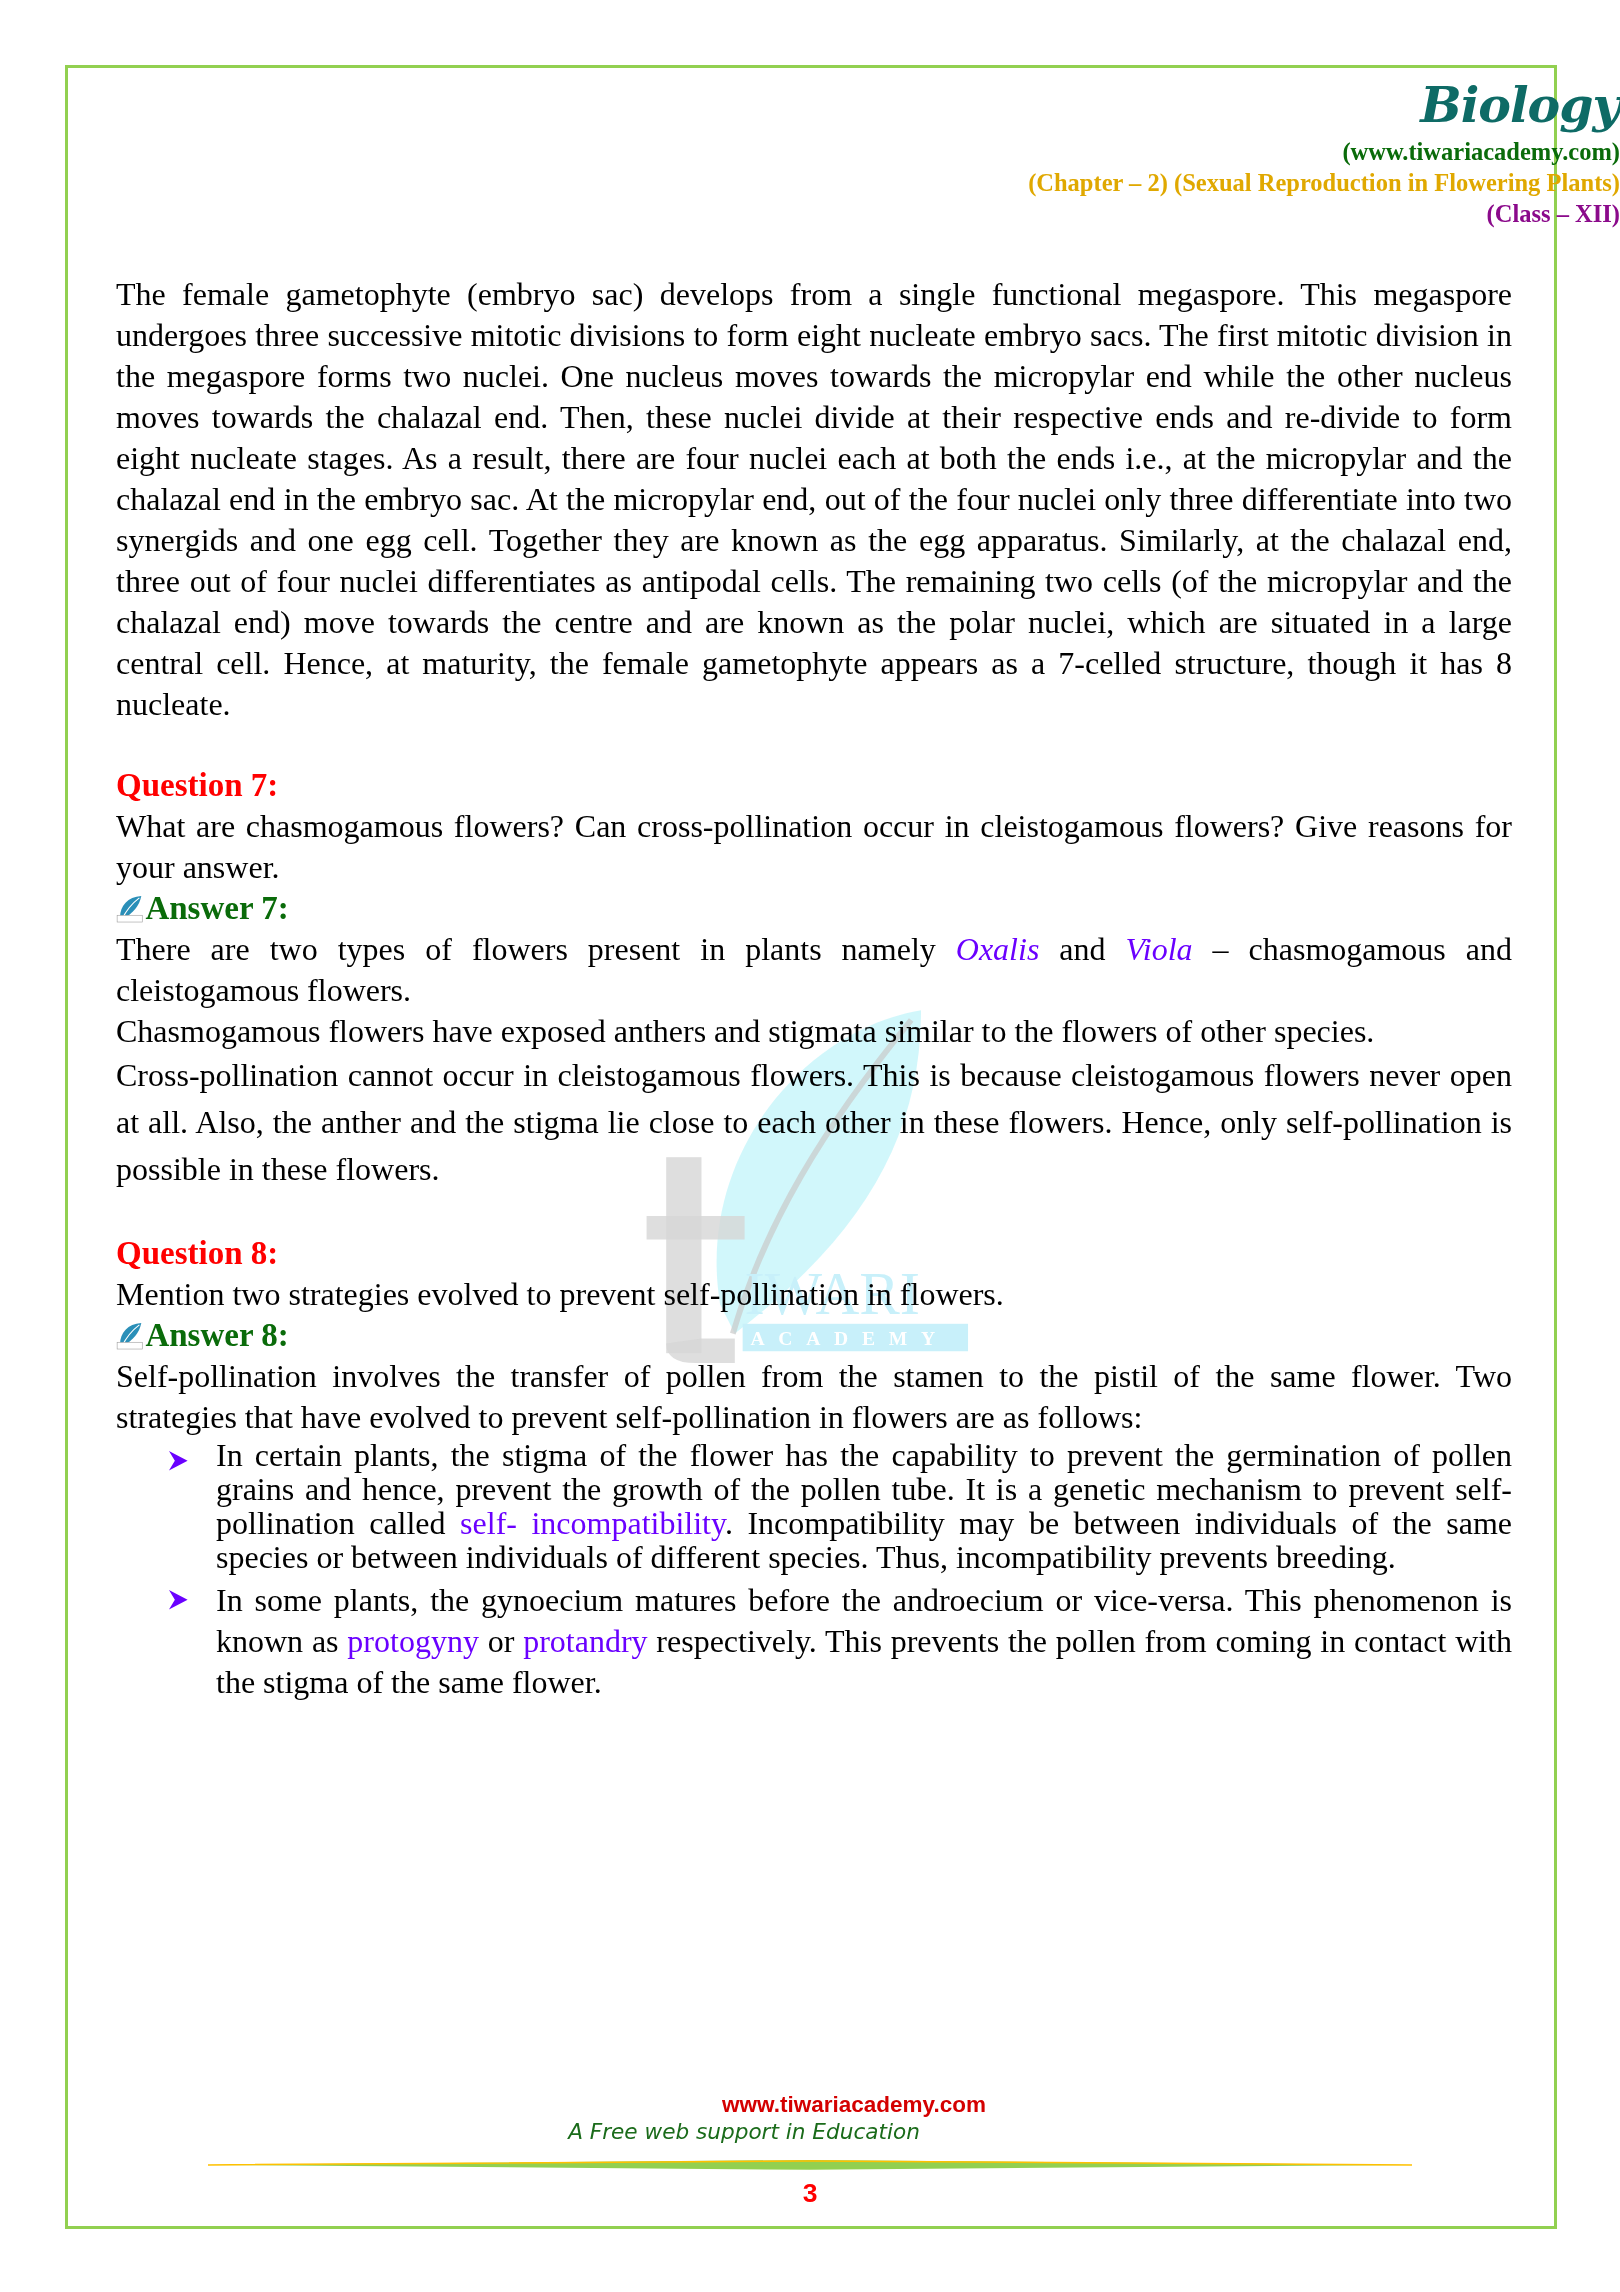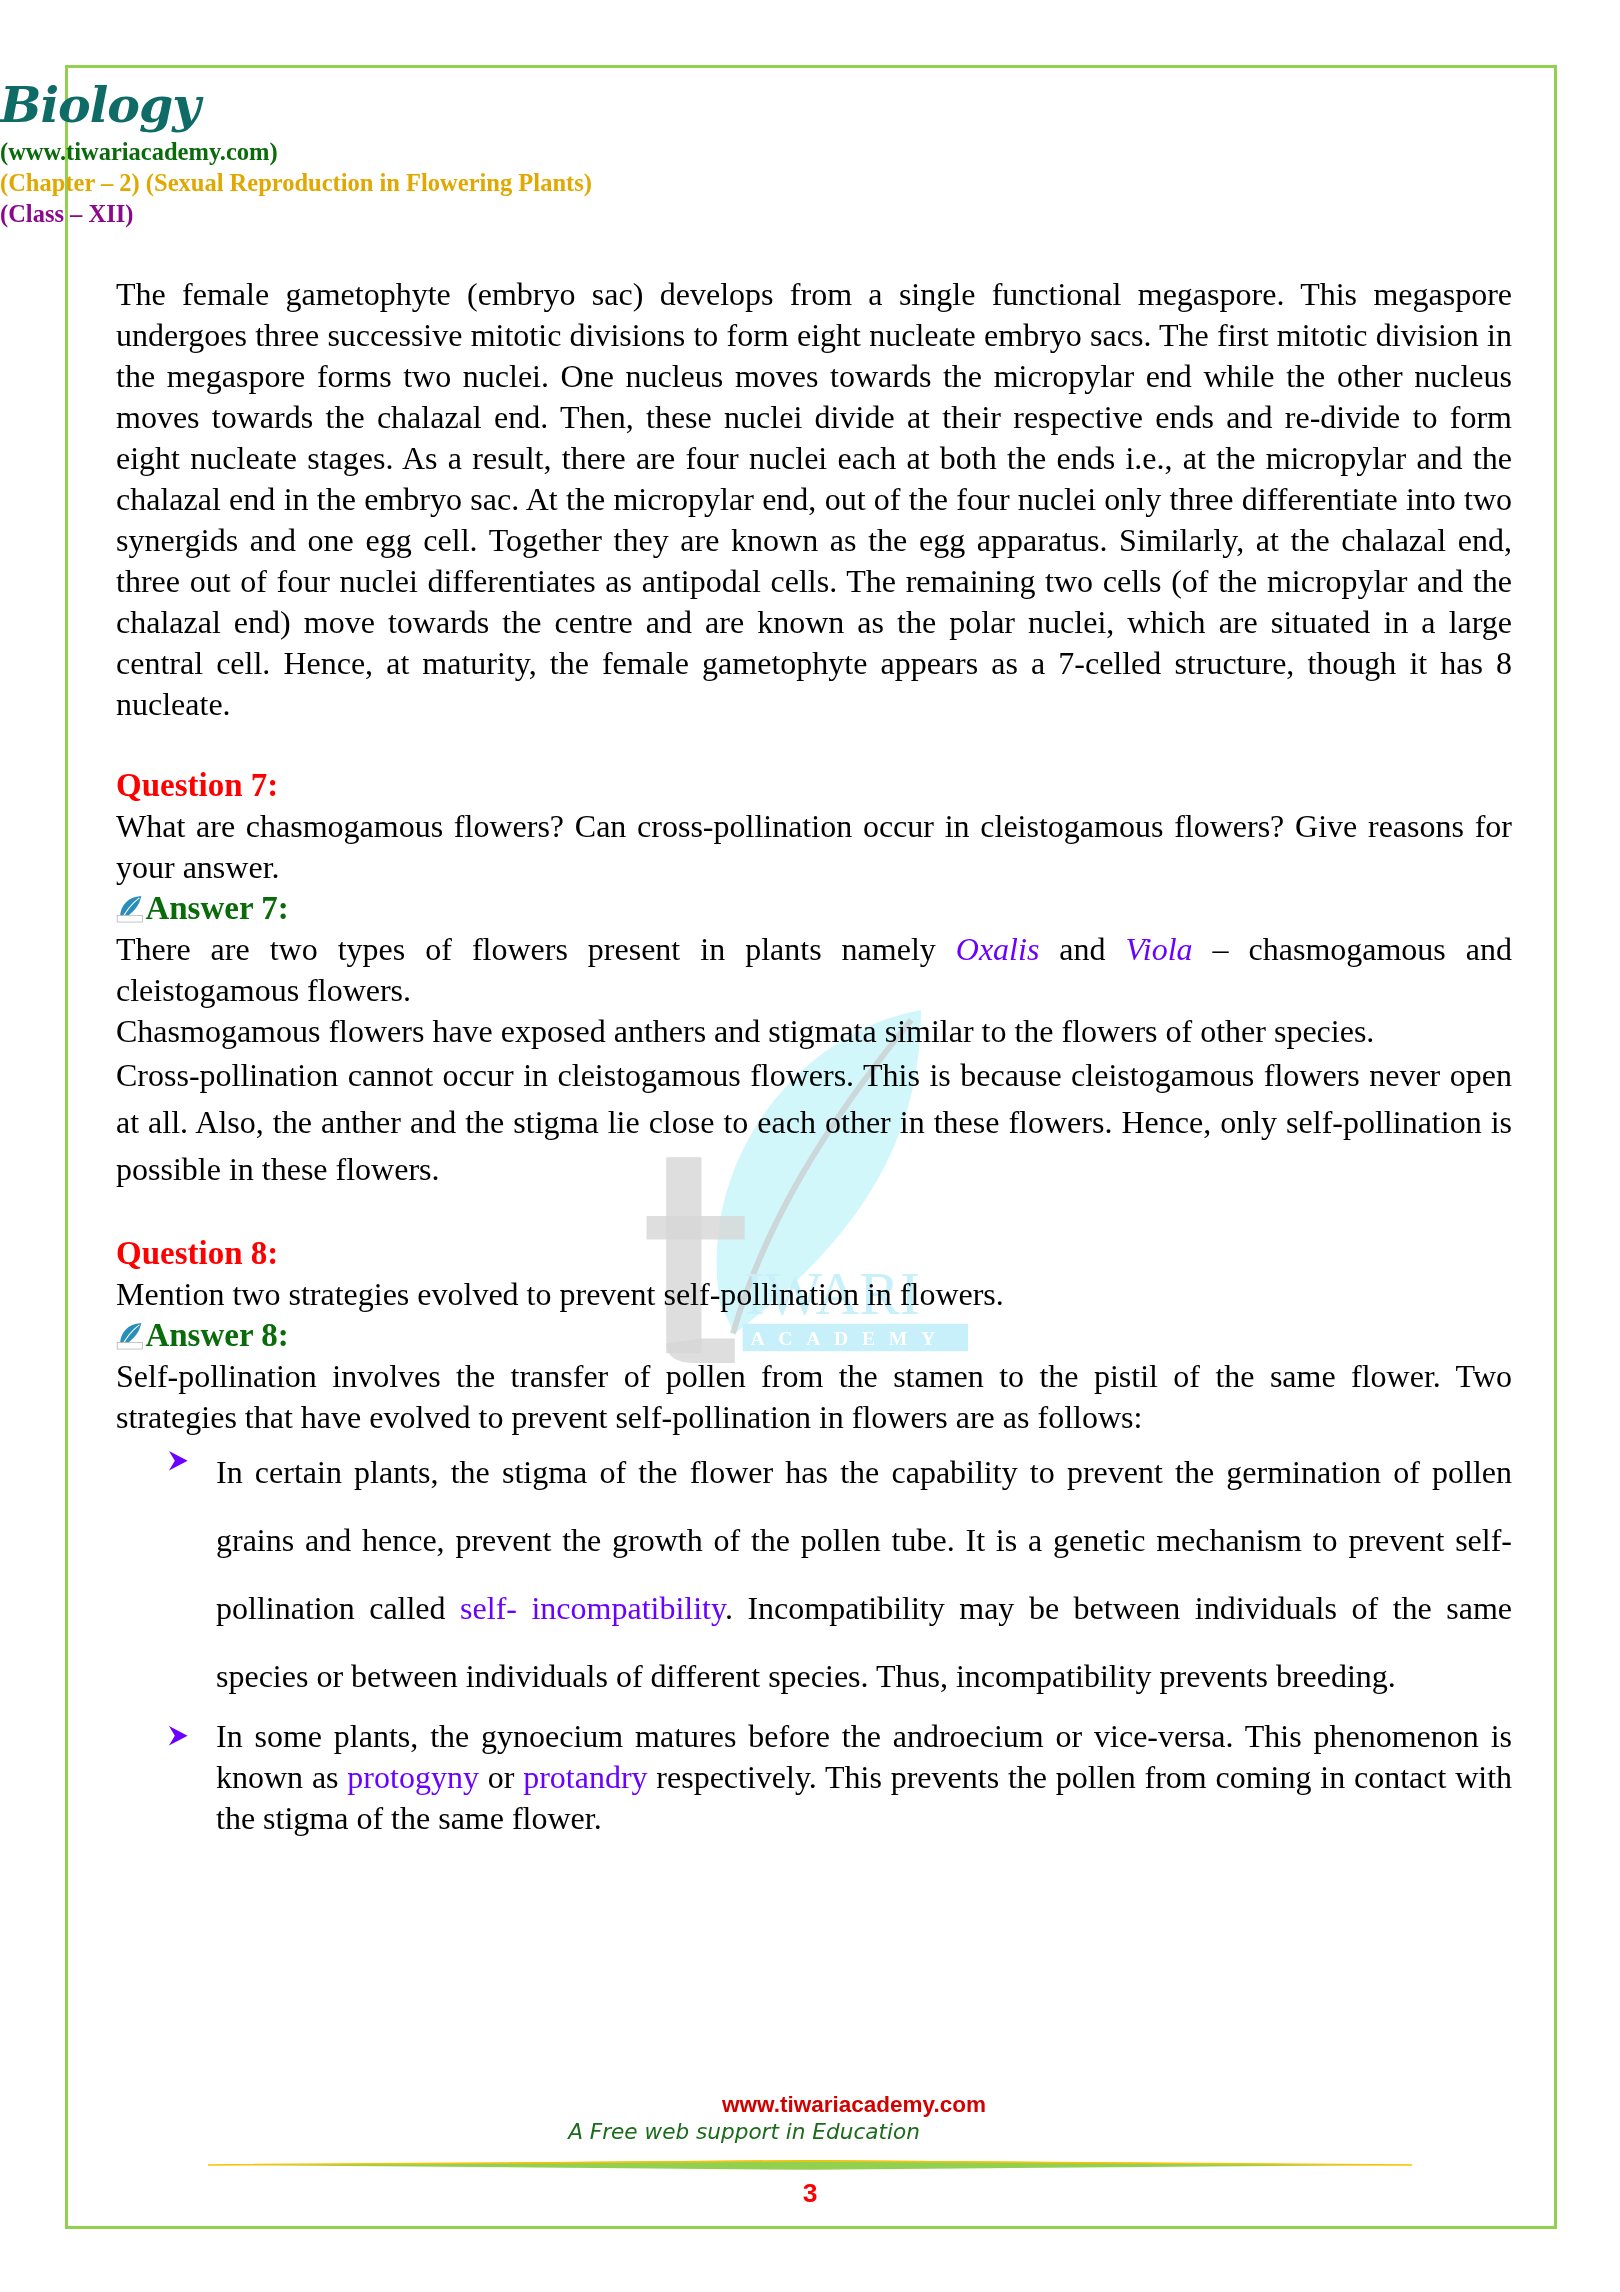--- a/index.html
+++ b/index.html
@@ -1,40 +1,40 @@
 <!DOCTYPE html>
 <html><head>
 <meta charset="utf-8">
 <style>
   html, body { margin:0; padding:0; background:#ffffff; }
   body { width:1620px; height:2293px; position:relative; overflow:hidden;
          font-family:"Liberation Serif", "DejaVu Serif", serif; color:#000; }
   .page-border { position:absolute; left:65px; top:65px; width:1486px; height:2158px;
                  border:3.9px solid #92d050; box-sizing:content-box; }
-  .header { position:absolute; left:0; width:1620px; text-align:left; }
+  .header { position:absolute; left:0; width:1620px; text-align:right; }
   .title { top:78px; font-size:49px; font-weight:bold; font-style:italic; color:#0e6b66;
            line-height:55px; font-family:"DejaVu Serif", serif; letter-spacing:-1px; }
   .site { top:137px; font-size:24.5px; font-weight:bold; color:#0a6b0a; line-height:29px;
           font-family:"Liberation Serif", serif; }
   .chapter { top:168px; font-size:24.5px; font-weight:bold; color:#e0a800; line-height:29px;
              font-family:"Liberation Serif", serif; }
   .klass { top:199px; font-size:24.5px; font-weight:bold; color:#8b0a8b; line-height:29px;
            font-family:"Liberation Serif", serif; }
 
   .content { position:absolute; left:116px; width:1396px; top:274px;
              font-size:32px; line-height:41px; font-family:"Liberation Serif", serif; }
   .content p { margin:0; text-align:justify; }
   .gap { height:40px; }
   .q-head { color:#ff0000; font-weight:bold; font-size:33px; line-height:41px; }
   .a-head { color:#0a6b0a; font-weight:bold; font-size:33px; line-height:41px; display:flex; align-items:center; }
   .a-icon { display:inline-block; width:27.4px; height:29px; margin-right:2px; position:relative; }
   .sci { color:#6a00ff; font-style:italic; }
   .term { color:#6a00ff; }
   .bullets { margin:0; padding:0; list-style:none; }
-  .bullets li { position:relative; padding-left:100px; line-height:68px; text-align:justify; }
+  .bullets li { position:relative; padding-left:100px; line-height:34px; text-align:justify; }
   .bullets li .arrow { position:absolute; left:51px; top:11.8px; width:21.6px; height:21.6px; }
   .loose { line-height:47px; }
 
   .watermark { position:absolute; left:627px; top:1010px; width:392px; height:363px; pointer-events:none; z-index:0; }
   .content, .header { z-index:1; }
 
   .footer-site { position:absolute; top:2092px; left:0; width:1620px; text-align:center;
                  font-size:22.5px; color:#d40000; font-family:"Liberation Sans", sans-serif; font-weight:bold;padding-left:44px; }
   .footer-tag { position:absolute; top:2119px; left:0; width:1488px; text-align:center;
                 font-size:21.6px; color:#1a6b1a; font-style:italic; font-family:"DejaVu Sans", sans-serif; }

